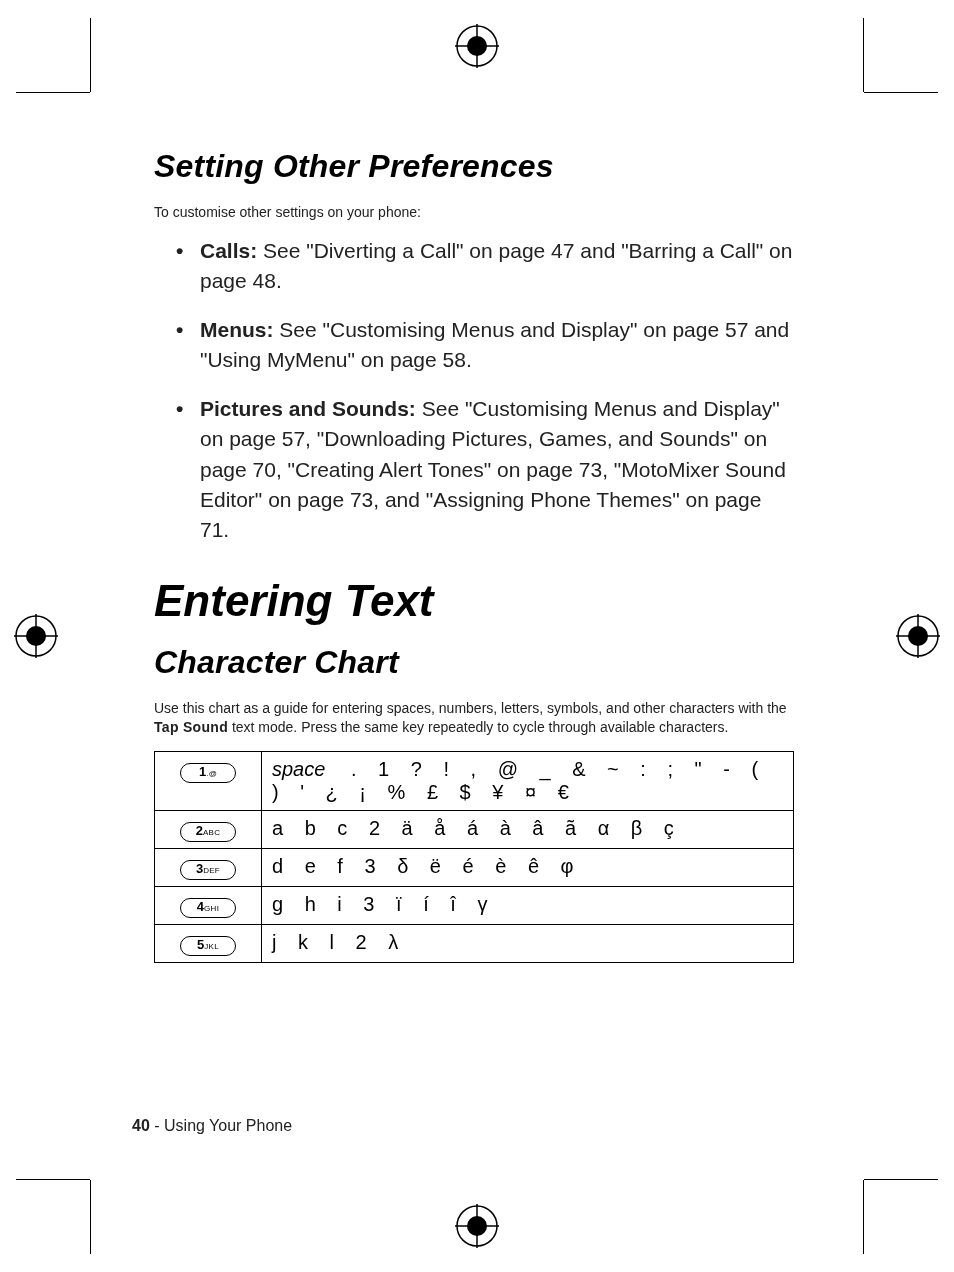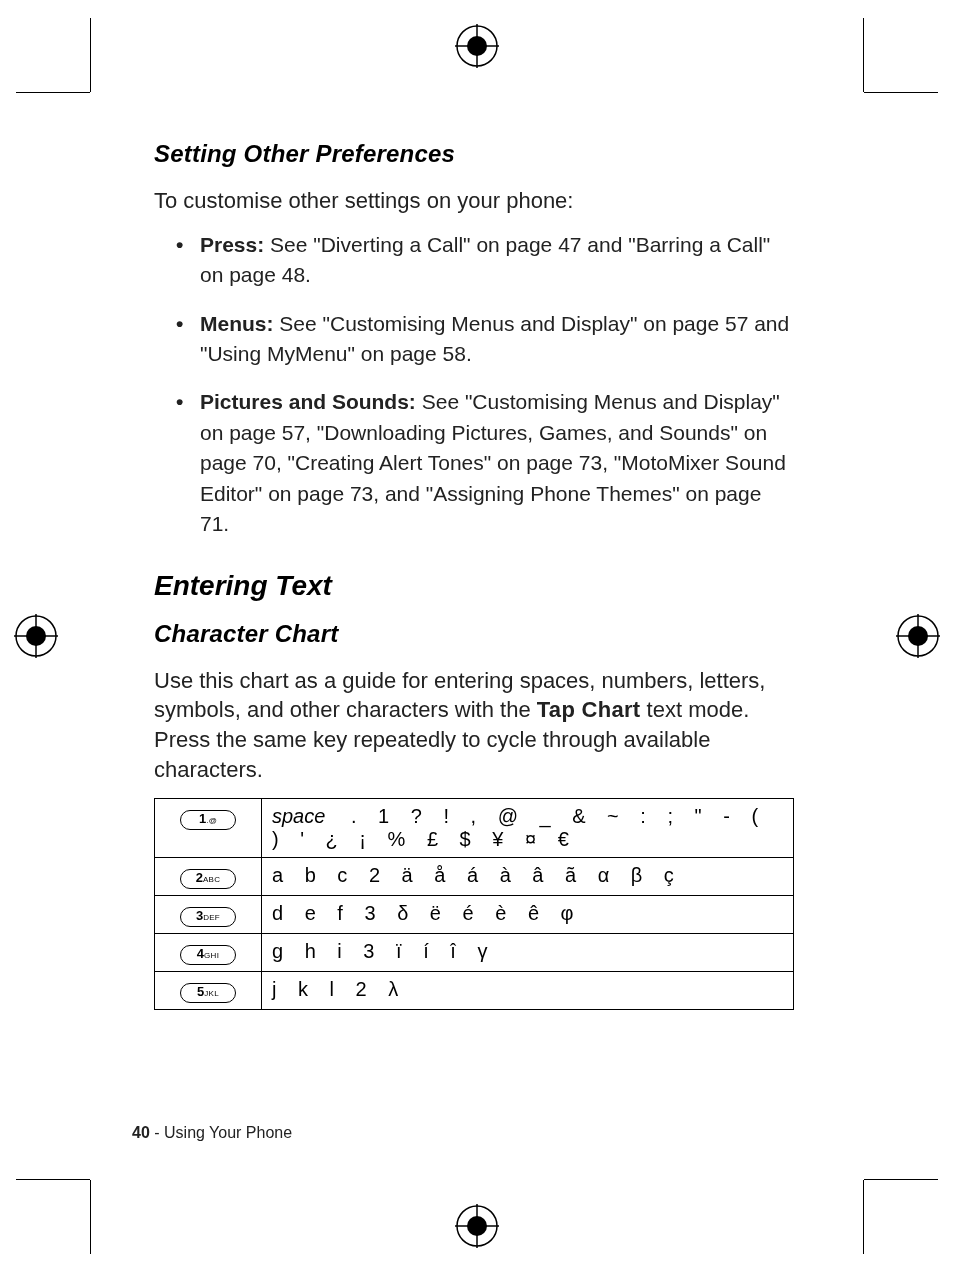--- a/index.html
+++ b/index.html
@@ -1,37 +1,37 @@
 <!DOCTYPE html>
 <html><head>
 <meta charset="utf-8">
 <style>
   html,body{margin:0;padding:0;background:#fff;color:#000;font-family:Arial,Helvetica,sans-serif}
   .page{position:relative;width:954px;height:1272px;margin:0 auto;background:#fff}
   .regmark{position:absolute;width:44px;height:44px}
   .regmark svg{width:44px;height:44px;display:block}
   .corner-line{position:absolute;background:#000}
   .content{position:absolute;left:154px;top:140px;width:640px}
-  h2.section{font-family:Arial,Helvetica,sans-serif;font-weight:bold;font-style:italic;font-size:24px;margin:0 0 18px 0;letter-spacing:.2px}
-  h1.main{font-family:Arial,Helvetica,sans-serif;font-weight:bold;font-style:italic;font-size:28px;margin:30px 0 18px 0}
-  p.body{font-family:Arial,Helvetica,sans-serif;font-size:22px;line-height:1.35;margin:0 0 14px 0;font-weight:400;color:#222}
+  h2.section{font-family:Arial,Helvetica,sans-serif;font-weight:bold;font-style:italic;font-size:32px;margin:8px 0 18px 0;letter-spacing:.2px}
+  h1.main{font-family:Arial,Helvetica,sans-serif;font-weight:bold;font-style:italic;font-size:44px;margin:30px 0 18px 0}
+  p.body{font-family:Arial,Helvetica,sans-serif;font-size:14px;line-height:1.35;margin:0 0 14px 0;font-weight:400;color:#222}
   ul.bullets{list-style:none;margin:0 0 8px 0;padding:0}
   ul.bullets li{position:relative;padding-left:46px;font-size:21px;line-height:1.45;margin-bottom:18px;color:#222}
   ul.bullets li::before{content:"•";position:absolute;left:22px;top:0;font-weight:bold}
   ul.bullets li .lead{font-weight:bold}
   .tap-method{font-family:Arial,Helvetica,sans-serif;font-weight:900;letter-spacing:.3px}
   table.char{border-collapse:collapse;width:640px;margin-top:10px}
   table.char td{border:1px solid #000;padding:6px 10px;vertical-align:top;font-family:Arial,Helvetica,sans-serif;font-size:20px}
   table.char td.key{width:86px;text-align:center}
   .keycap{display:inline-block;border:1.6px solid #000;border-radius:14px;padding:0 10px;font-size:12px;font-family:Arial,Helvetica,sans-serif;line-height:16px;min-width:34px}
   .keycap .big{font-size:13px;font-weight:bold}
   .keycap .sub{font-size:8px;letter-spacing:.3px}
   .chars{letter-spacing:8px;font-family:Arial,Helvetica,sans-serif}
   .chars .it{font-style:italic;letter-spacing:0;margin-right:20px}
-  .footer{position:absolute;left:132px;bottom:130px;font-family:Arial,Helvetica,sans-serif;font-size:16px;color:#222}
+  .footer{position:absolute;left:132px;bottom:137px;font-family:Arial,Helvetica,sans-serif;font-size:16px;color:#222}
   .footer b{font-weight:bold}
 </style>
 </head>
 <body>
 
 <div class="page">
 
   <div class="regmark" style="left:455px;top:24px">
     <svg viewBox="0 0 44 44">
         <circle cx="22" cy="22" r="20" fill="none" stroke="#000" stroke-width="1.5"></circle>
@@ -75,37 +75,37 @@
   <div class="corner-line" style="right:90px;bottom:18px;width:1px;height:74px"></div>
 
   <div class="content">
 
     <h2 class="section">Setting Other Preferences</h2>
 
     <p class="body">To customise other settings on your phone:</p>
 
     <ul class="bullets">
       <li>
-        <span class="lead">Press:</span><span> See "Diverting a Call" on page 47 and "Barring a Call" on page 48.</span>
+        <span class="lead">Calls:</span><span> See "Diverting a Call" on page 47 and "Barring a Call" on page 48.</span>
       </li>
       <li>
         <span class="lead">Menus:</span><span> See "Customising Menus and Display" on page 57 and "Using MyMenu" on page 58.</span>
       </li>
       <li>
         <span class="lead">Pictures and Sounds:</span><span> See "Customising Menus and Display" on page 57, "Downloading Pictures, Games, and Sounds" on page 70, "Creating Alert Tones" on page 73, "MotoMixer Sound Editor" on page 73, and "Assigning Phone Themes" on page 71.</span>
       </li>
     </ul>
 
     <h1 class="main">Entering Text</h1>
 
 
     <h2 class="section">Character Chart</h2>
 
     <p class="body">
-      <span>Use this chart as a guide for entering spaces, numbers, letters, symbols, and other characters with the </span><span class="tap-method">Tap Chart</span><span> text mode. Press the same key repeatedly to cycle through available characters.</span>
+      <span>Use this chart as a guide for entering spaces, numbers, letters, symbols, and other characters with the </span><span class="tap-method">Tap Sound</span><span> text mode. Press the same key repeatedly to cycle through available characters.</span>
     </p>
 
     <table class="char">
       <tbody id="char-tbody">
           <tr>
             <td class="key"><span class="keycap"><span class="big">1</span><span class="sub">.@</span></span></td>
             <td><span class="chars"><span class="it">space </span>. 1 ? ! , @ _ &amp; ~ : ; " - ( ) ' ¿ ¡ % £ $ ¥ ¤ €</span></td>
           </tr>
           <tr>
             <td class="key"><span class="keycap"><span class="big">2</span><span class="sub">ABC</span></span></td>

